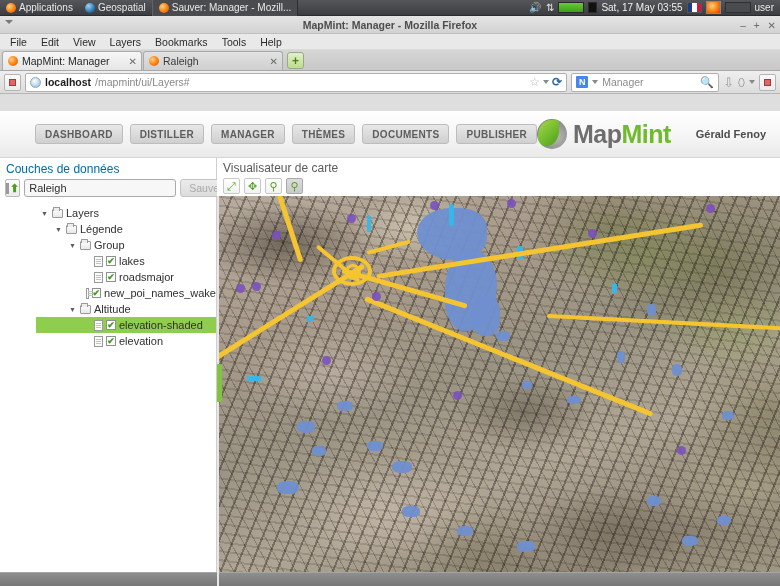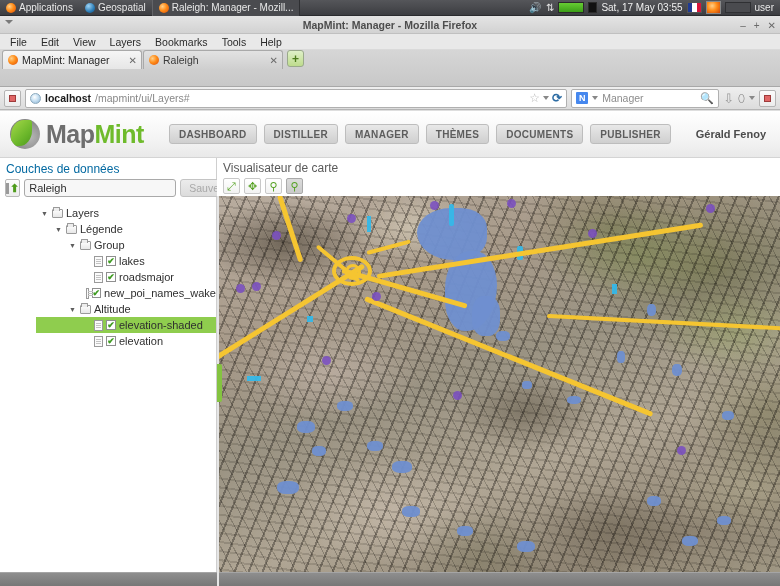--- a/index.html
+++ b/index.html
@@ -52,22 +52,22 @@
   .menu-arrow { position: absolute; left: 5px; top: 4px; width: 0; height: 0;
     border-left: 4px solid transparent; border-right: 4px solid transparent; border-top: 4px solid #7a7a7a; }
 
   #ff-menubar {
     height: 16px; background: #e9e9e9; display: flex; align-items: center;
     padding-left: 4px; gap: 2px; border-bottom: 1px solid #dadada;
   }
   .menu-item { font-size: 10.5px; color: #2b2b2b; padding: 1px 6px; }
 
   #ff-tabbar {
-    height: 37px; background: linear-gradient(#d6d6d6,#c8c8c8);
-    display: flex; padding-left: 2px; gap: 1px;
+    height: 21px; background: linear-gradient(#d6d6d6,#c8c8c8);
+    display: flex; align-items: flex-end; padding-left: 2px; gap: 1px;
     border-bottom: 1px solid #a8a8a8;
   }
   .tab {
     height: 19px; min-width: 140px; display: flex; align-items: center; gap: 4px;
     padding: 0 4px 0 5px;
     background: linear-gradient(#f6f6f6,#e6e6e6);
     border: 1px solid #a9a9a9; border-bottom: none;
     border-radius: 3px 3px 0 0;
     font-size: 10.5px; color: #272727;
   }
@@ -301,21 +301,21 @@
   <div class="os-item">
     <span class="mini-ico ico-ff"></span>
     <span>Applications</span>
   </div>
   <div class="os-item">
     <span class="mini-ico ico-globe"></span>
     <span>Geospatial</span>
   </div>
   <div class="os-item tasksel">
     <span class="mini-ico ico-ff"></span>
-    <span>Raleigh: Manager - Mozill...</span>
+    <span>Sauver: Manager - Mozill...</span>
   </div>
   <div class="os-right">
     <span class="spk">🔊</span>
     <span class="spk">⇅</span>
     <span class="led"></span>
     <span class="led2"></span>
     <span class="clock">Sat, 17 May  03:55</span>
     <span class="flag"></span>
     <span class="ffbox"></span>
     <span class="blankbox"></span>
@@ -383,31 +383,31 @@
     <span class="plug">⬯</span>
     <span class="caret"></span>
     <div class="nav-btn-box">
       <span class="sq-red"></span>
     </div>
   </div>
 
   <div id="page">
 
     <div id="mm-header">
-      <div id="logo">
-        <span class="leaf"></span>
-        <span class="logo-text"><span class="logo-map">Map</span><span class="logo-mint">Mint</span></span>
-      </div>
       <div id="mm-nav">
         <div class="nav-btn">DASHBOARD</div>
         <div class="nav-btn">DISTILLER</div>
         <div class="nav-btn">MANAGER</div>
         <div class="nav-btn">THÈMES</div>
         <div class="nav-btn">DOCUMENTS</div>
         <div class="nav-btn">PUBLISHER</div>
+      </div>
+      <div id="logo">
+        <span class="leaf"></span>
+        <span class="logo-text"><span class="logo-map">Map</span><span class="logo-mint">Mint</span></span>
       </div>
       <div id="mm-user">Gérald Fenoy</div>
     </div>
 
     <div id="mm-body">
 
       <div id="left-panel">
         <div class="panel-title">Couches de données</div>
         <div id="layer-toolbar">
           <div class="import-btn">

